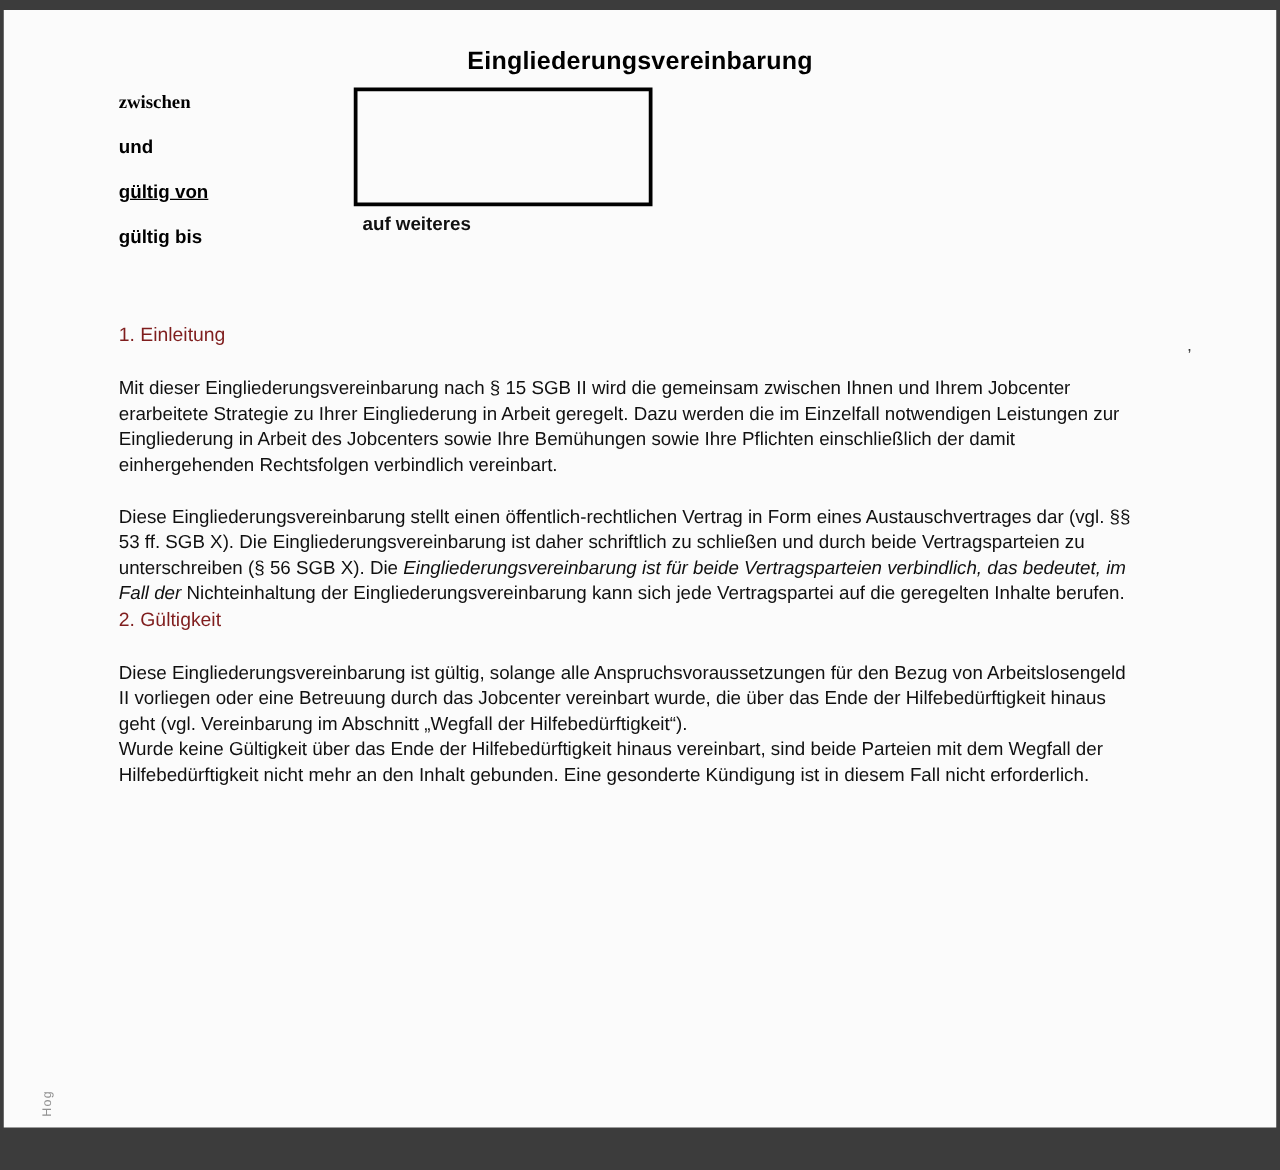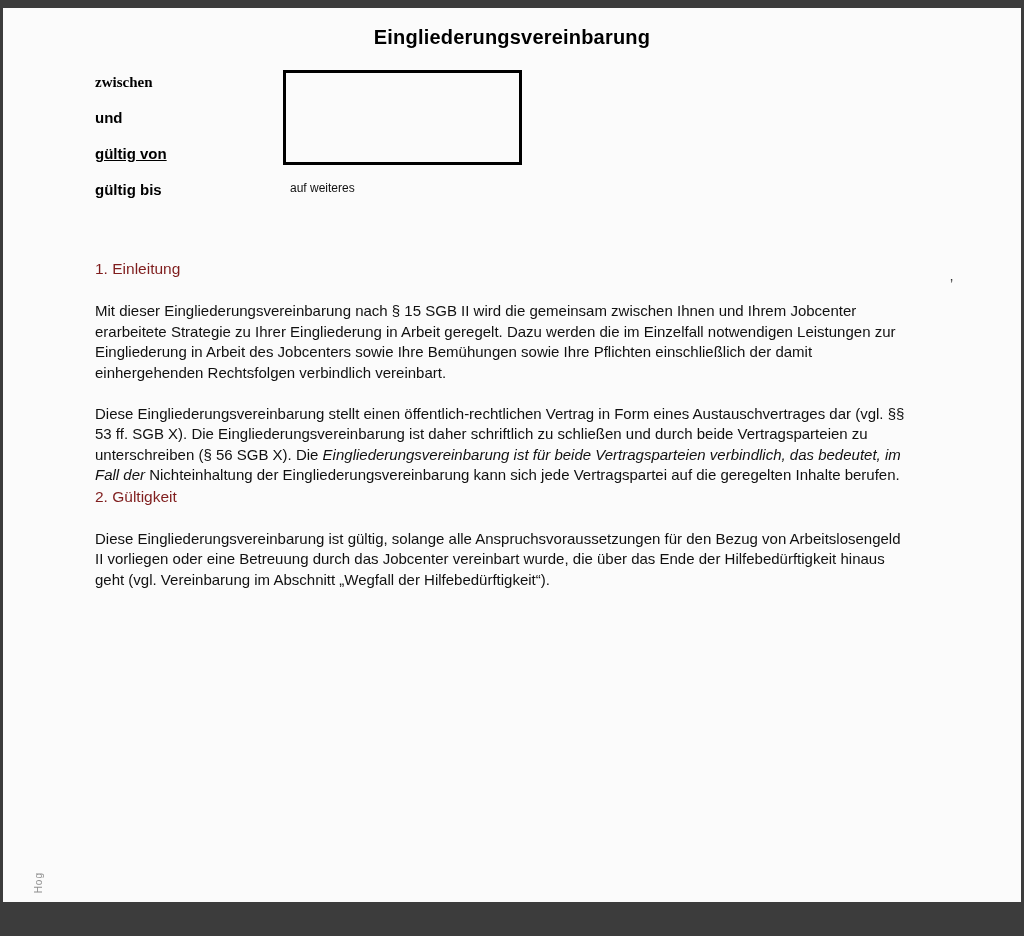--- a/index.html
+++ b/index.html
@@ -10,35 +10,35 @@
     background:#fbfbfb;
     border:3px solid #3c3c3c;
     border-top-width:8px;
     border-bottom-width:34px;
     overflow:hidden;
     font-family:"Liberation Sans","DejaVu Sans",sans-serif;
     color:#111;
   }
   .doc-title {
     position:absolute; top:18px; left:0; right:0;
-    margin:0; text-align:center;
+    margin:12px; text-align:center;
     font-size:20px; font-weight:bold; color:#000;
     letter-spacing:0.2px;
   }
   .form-label {
     position:absolute; left:92px;
     font-size:15px; font-weight:bold; color:#000;
   }
   .row-0 { top:66px;font-family:Liberation Serif, serif; }
   .row-1 { top:101px; }
   .row-2 { top:137px;text-decoration:underline; }
   .row-3 { top:173px; }
   .form-value {
-    position:absolute; left:287px; top:173px;
-    font-size:12px; font-weight:normal; color:#111;
+    position:absolute; left:287px; top:163px;
+    font-size:15px; font-weight:bold; color:#111;
   }
   .entry-box {
     position:absolute; left:280px; top:62px;
     box-sizing:border-box;
     width:239px; height:95px;
     border:3px solid #000;
     background:transparent;
   }
   .doc-column {
     position:absolute; left:92px; top:250px;
@@ -83,19 +83,20 @@
 
   <main class="doc-column" id="sections-root">
       <section>
         <h2 class="section-heading">1. Einleitung</h2>
         <p class="body-paragraph"><span>Mit dieser Eingliederungsvereinbarung nach § 15 SGB II wird die gemeinsam zwischen Ihnen und Ihrem Jobcenter erarbeitete Strategie zu Ihrer Eingliederung in Arbeit geregelt. Dazu werden die im Einzelfall notwendigen Leistungen zur Eingliederung in Arbeit des Jobcenters sowie Ihre Bemühungen sowie Ihre Pflichten einschließlich der damit einhergehenden Rechtsfolgen verbindlich vereinbart.</span></p>
         <p class="body-paragraph"><span>Diese Eingliederungsvereinbarung stellt einen öffentlich-rechtlichen Vertrag in Form eines Austauschvertrages dar (vgl. §§ 53 ff. SGB X). Die Eingliederungsvereinbarung ist daher schriftlich zu schließen und durch beide Vertragsparteien zu unterschreiben (§ 56 SGB X). Die </span><em>Eingliederungsvereinbarung ist für beide Vertragsparteien verbindlich, das bedeutet, im Fall der</em><span> Nichteinhaltung der Eingliederungsvereinbarung kann sich jede Vertragspartei auf die geregelten Inhalte berufen.</span></p>
       </section>
       <section>
         <h2 class="section-heading">2. Gültigkeit</h2>
         <p class="body-paragraph"><span>Diese Eingliederungsvereinbarung ist gültig, solange alle Anspruchsvoraussetzungen für den Bezug von Arbeitslosengeld II vorliegen oder eine Betreuung durch das Jobcenter vereinbart wurde, die über das Ende der Hilfebedürftigkeit hinaus geht (vgl. Vereinbarung im Abschnitt „Wegfall der Hilfebedürftigkeit“).</span></p>
+        <p class="body-paragraph tight"><span>Wurde keine Gültigkeit über das Ende der Hilfebedürftigkeit hinaus vereinbart, sind beide Parteien mit dem Wegfall der Hilfebedürftigkeit nicht mehr an den Inhalt gebunden. Eine gesonderte Kündigung ist in diesem Fall nicht erforderlich.</span></p>
       </section>
     </main>
 
   <div class="watermark">Hog</div>
   <div class="edge-mark">’</div>
 
 </div>
 
 </body></html>

